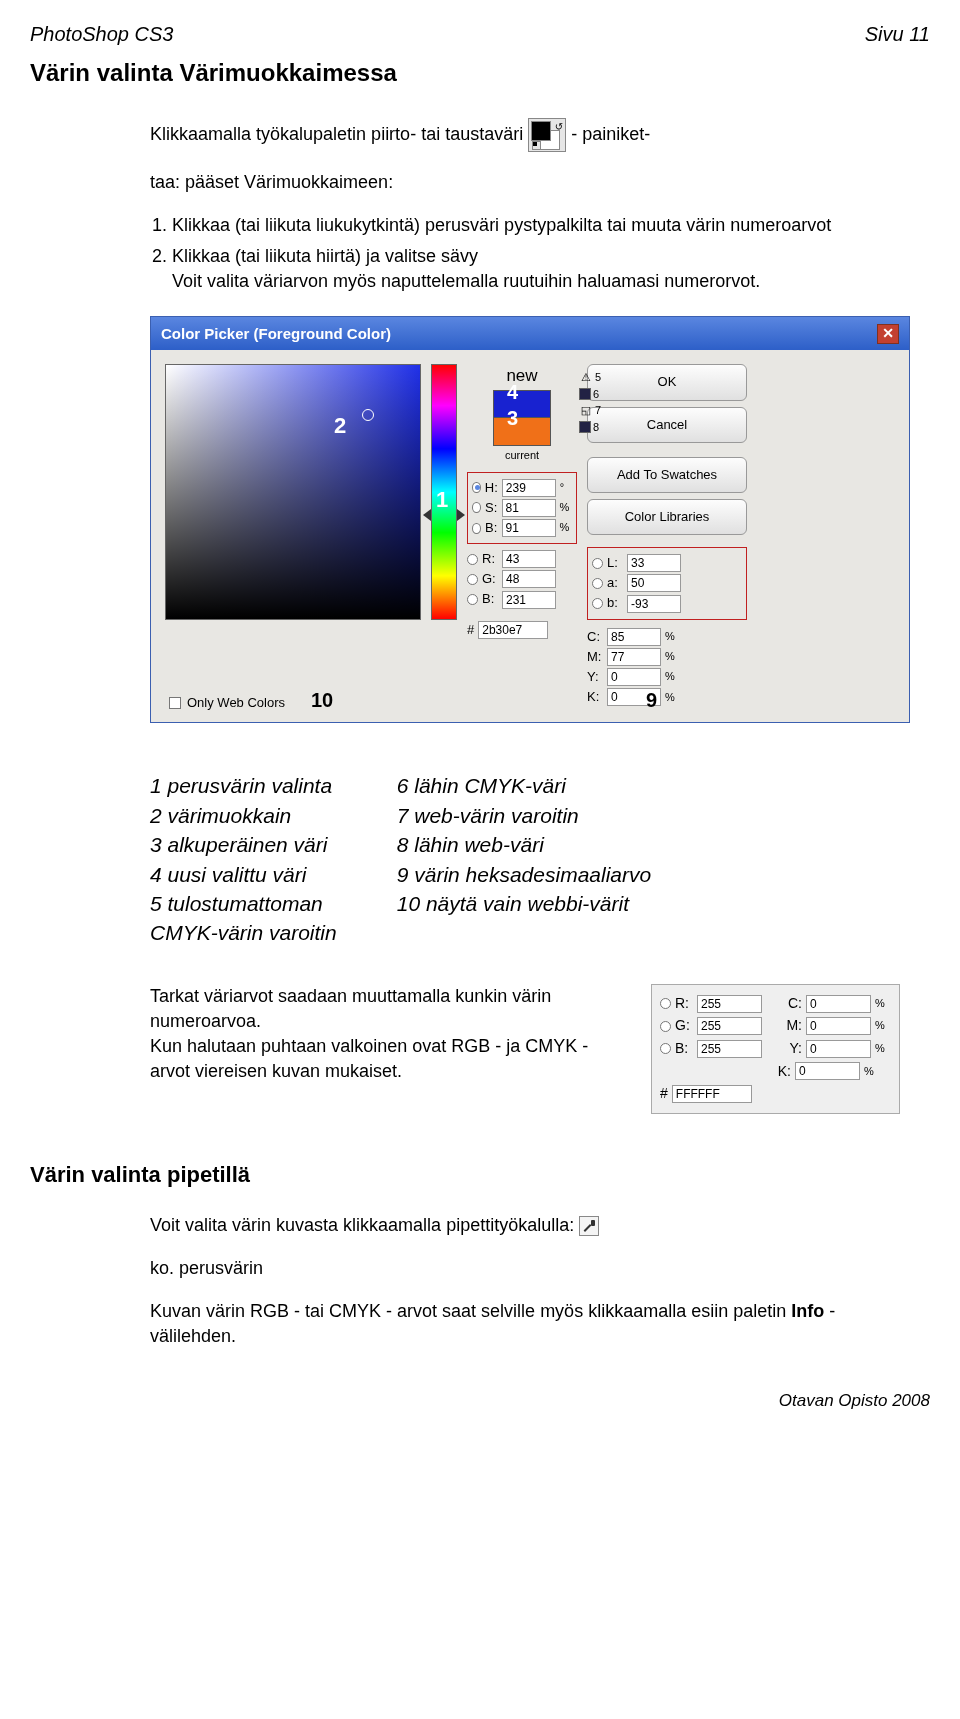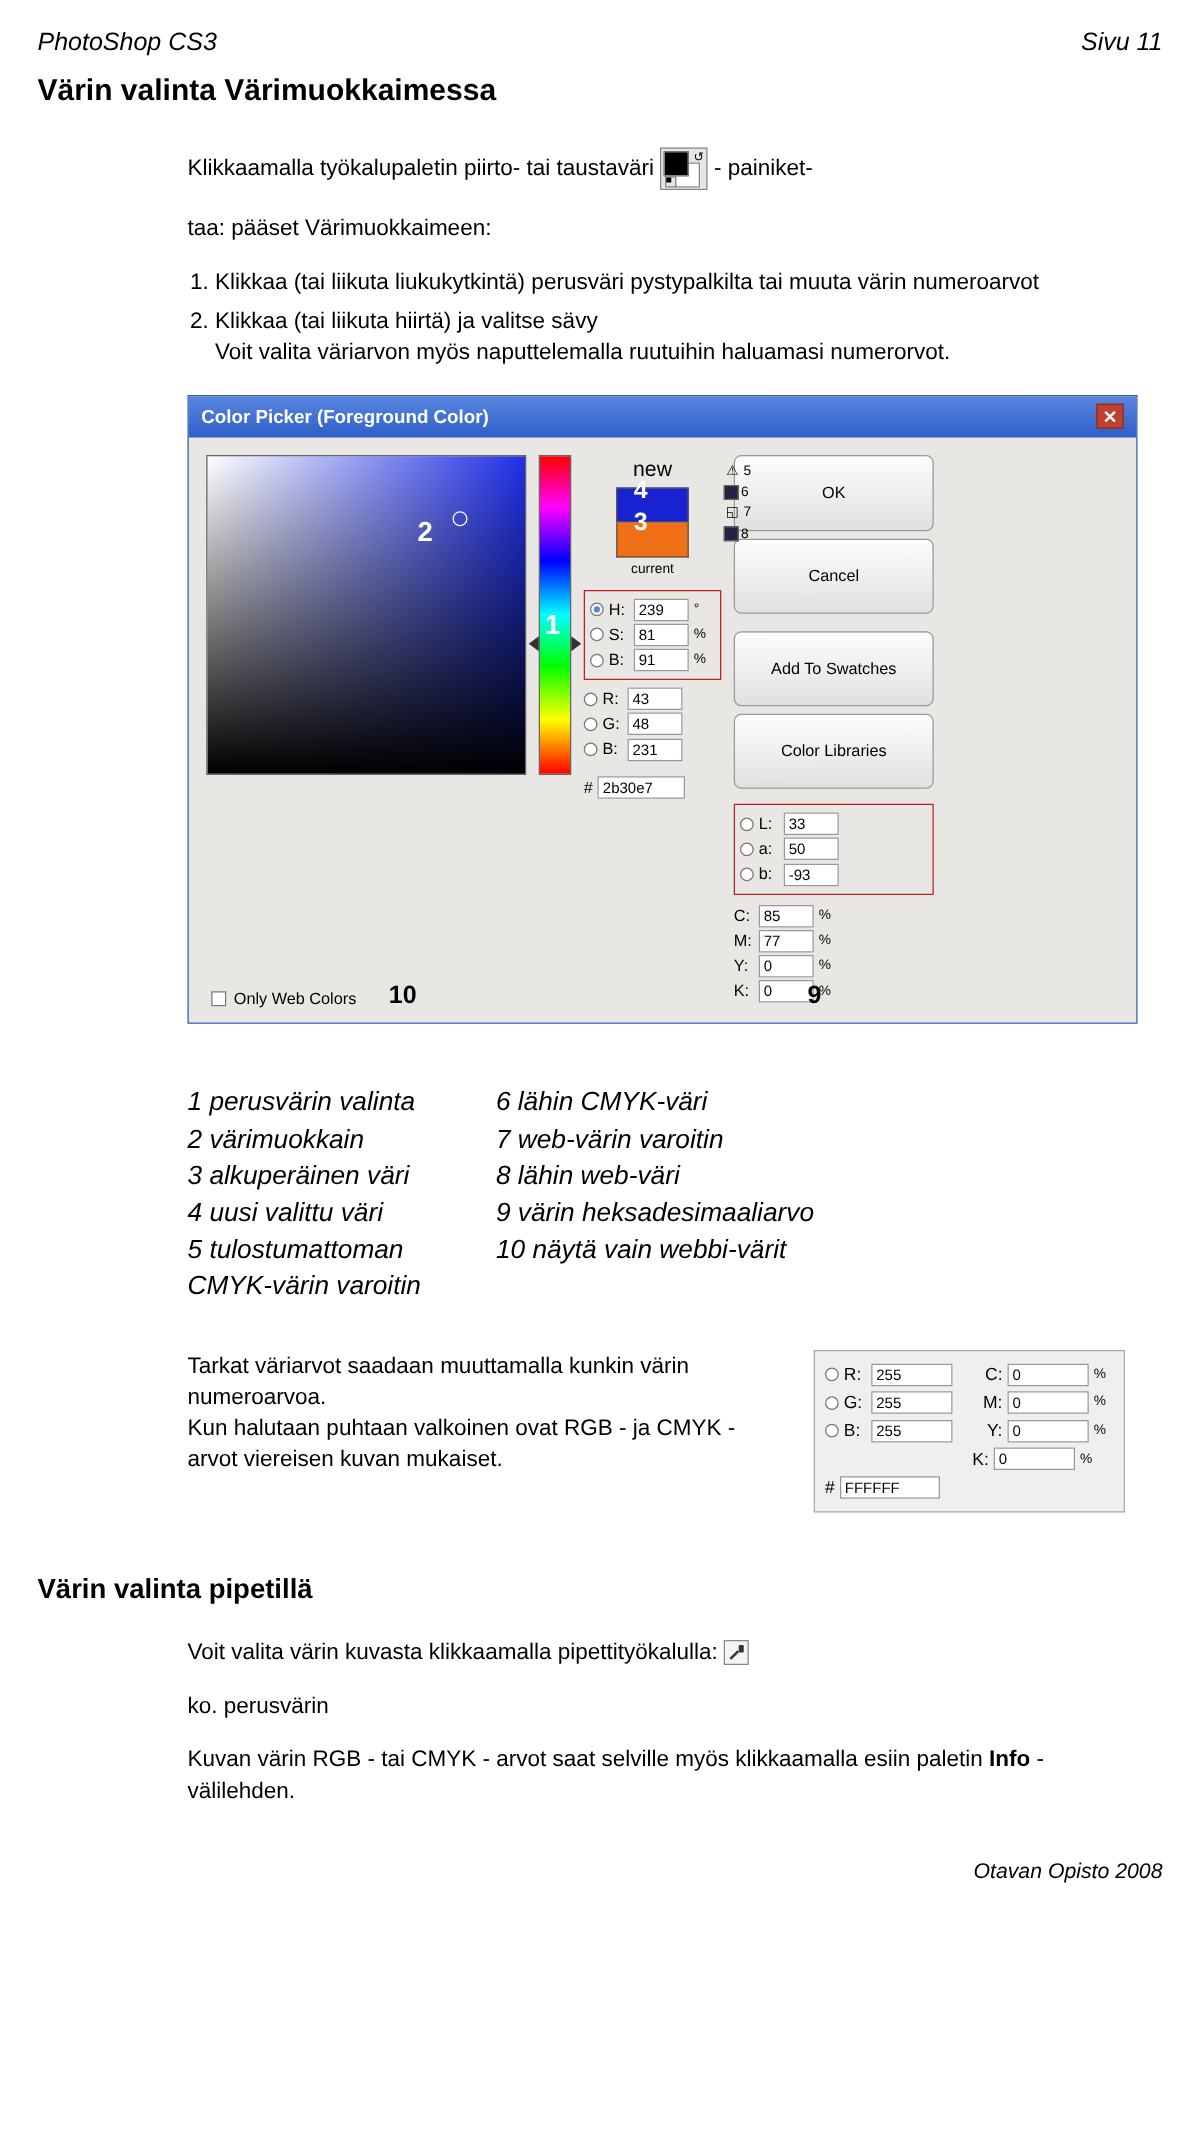--- a/index.html
+++ b/index.html
@@ -29,21 +29,21 @@
   ol.num li { margin-bottom: 6px; }
 
   
   .picker {
     width: 760px; margin: 6px 0 26px 0; position: relative;
     background: #e8e7e3; border: 1px solid #3b5fb0;
   }
   .picker-title {
     background: linear-gradient(to bottom, #5a86e0, #2d5fc8);
     color: #fff; font-size: 15px; font-weight: bold; padding: 6px 10px;
-    display:flex; justify-content:space-between; align-items:flex-start;
+    display:flex; justify-content:space-between; align-items:center;
   }
   .picker-close { width:22px;height:20px;background:#c34030;color:#fff;display:flex;align-items:center;justify-content:center;font-weight:bold;border:1px solid #803020; font-size:14px;}
   .picker-body { padding: 14px 12px 14px 14px; display:flex; gap:10px; font-size:13px; }
   .field {
     width: 256px; height: 256px; position: relative; border:1px solid #666;
     background:
       linear-gradient(to bottom, rgba(0,0,0,0), #000),
       linear-gradient(to right, #fff, #2030e8);
   }
   .field .marker { position:absolute; width:12px;height:12px;border:1px solid #fff;border-radius:50%;}
@@ -66,24 +66,24 @@
   .swprev .n3{position:absolute;top:40px;left:40px;color:#fff;font-size:20px;font-weight:bold;}
   .sideicons{position:absolute;top:6px;right:-24px;display:flex;flex-direction:column;gap:1px;font-size:11px;}
   .sideicons .warn{width:14px;height:14px;display:flex;align-items:center;justify-content:center;}
   .sideicons .sq{width:12px;height:12px;border:1px solid #666;background:#224;}
   .sideicons .sqrow{display:flex;gap:2px;align-items:center;}
   .redbox{border:1.5px solid #c02020;padding:4px 4px;}
   .valrow{display:flex;align-items:center;gap:4px;margin:2px 0;}
   .radio{width:11px;height:11px;border:1px solid #777;border-radius:50%;background:#fff;display:inline-block;position:relative;}
   .radio.on::after{content:'';position:absolute;top:2px;left:2px;width:5px;height:5px;background:#5a86e0;border-radius:50%;}
   .vallab{width:16px;}
-  .valin{width:44px;height:18px;border:1px solid #999;background:#fff;font-size:12px;padding:0 3px;}
+  .valin{width:54px;height:18px;border:1px solid #999;background:#fff;font-size:12px;padding:0 3px;}
   .unit{width:16px;font-size:11px;}
   .rightcol{display:flex;flex-direction:column;gap:6px;width:160px;}
-  .btn{border:1px solid #999;background:linear-gradient(#fdfdfd,#e0e0e0);padding:20px 0;text-align:center;font-size:13px;border-radius:6px;}
+  .btn{border:1px solid #999;background:linear-gradient(#fdfdfd,#e0e0e0);padding:8px 0;text-align:center;font-size:13px;border-radius:6px;}
   .hexrow{display:flex;align-items:center;gap:4px;margin-top:6px;}
   .chk{width:12px;height:12px;border:1px solid #777;background:#fff;display:inline-block;}
   .owc{position:absolute;bottom:10px;left:18px;font-size:13px;display:flex;align-items:center;gap:6px;}
   .n10{position:absolute;bottom:8px;left:160px;font-size:20px;font-weight:bold;}
   .n9{position:absolute;bottom:8px;left:495px;font-size:20px;font-weight:bold;}
 
   
   .legend { display:flex; gap:60px; font-style:italic; font-size:21px; margin-bottom:36px;margin-top:48px;}
   .legend .col { white-space:pre-line; }
 

